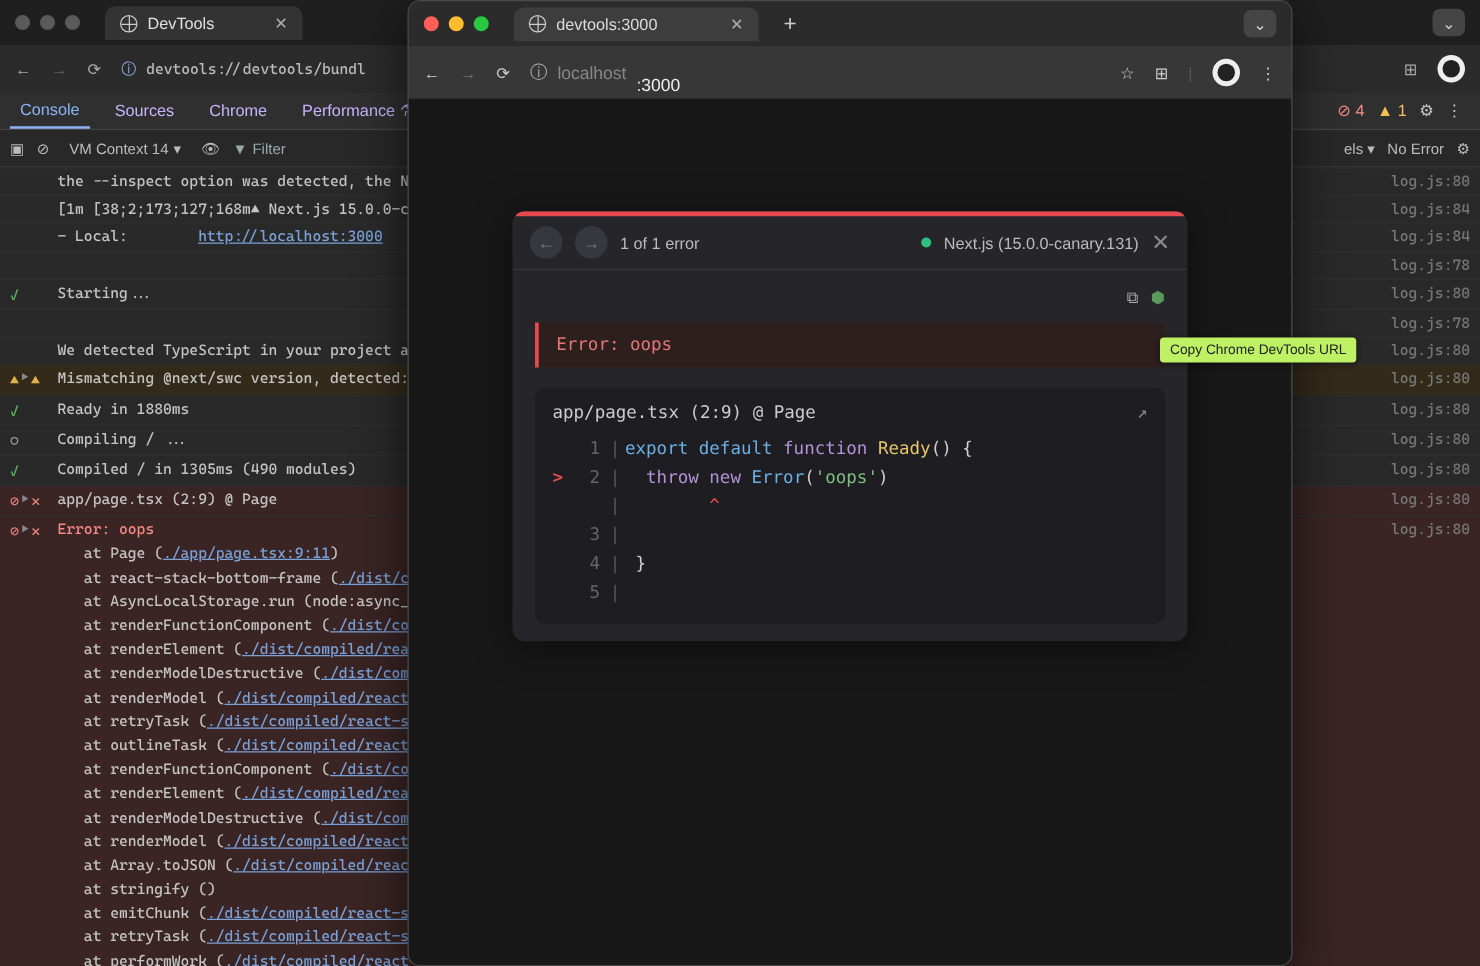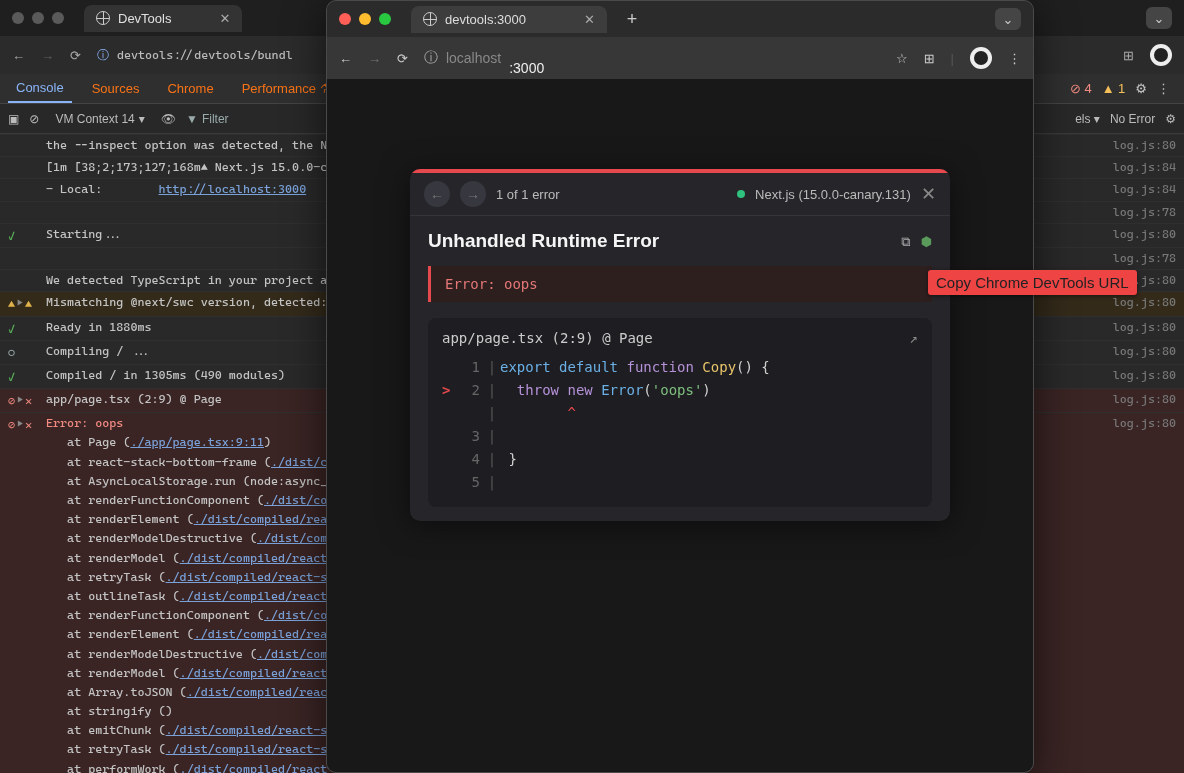--- a/index.html
+++ b/index.html
@@ -28,21 +28,21 @@
   background: #1f1f1f;
   display: flex;
   align-items: center;
   padding: 0 12px;
   gap: 10px;
 }
 .traffic { display: flex; gap: 8px; }
 .dot { width: 12px; height: 12px; border-radius: 50%; }
 .dot.r { background: #5a5a5a; } .dot.y { background: #5a5a5a; } .dot.g { background: #5a5a5a; }
 .tab-chrome {
-  display: flex; align-items: flex-start; gap: 8px;
+  display: flex; align-items: flex-end; gap: 8px;
   background: #333;
   padding: 6px 12px;
   border-radius: 8px 8px 0 0;
   margin-left: 10px;
   color: #e0e0e0;
 }
 .tab-chrome .x { margin-left: 40px; color: #aaa; }
 .after-tabs { margin-left: auto; display: flex; gap: 8px; align-items: center; }
 .chevbox { width: 26px; height: 22px; background: #454545; border-radius: 6px; display: flex; align-items: center; justify-content: center; color: #ccc; }
 
@@ -62,21 +62,21 @@
 .dt-tabs {
   height: 30px;
   background: #2f2f2f;
   display: flex;
   align-items: stretch;
   gap: 12px;
   padding: 0 8px;
   border-bottom: 1px solid #444;
   font-size: 13px;
 }
-.dt-tabs .dt-tab { display: flex; align-items: center; padding: 0 8px; color: #f97316; cursor: pointer; }
+.dt-tabs .dt-tab { display: flex; align-items: center; padding: 0 8px; color: #c4b5fd; cursor: pointer; }
 .dt-tabs .dt-tab.active { color: #8ab4f8; border-bottom: 2px solid #8ab4f8; }
 .dt-tabs .spacer { flex: 1; }
 .dt-tabs .right { display: flex; align-items: center; gap: 10px; padding-right: 6px; }
 .err-count { color: #f28b82; } .warn-count { color: #f5c05a; }
 
 .dt-subbar {
   height: 30px;
   background: #282828;
   display: flex;
   align-items: center;
@@ -222,23 +222,23 @@
 .code-line .ptr { width: 14px; color: #e5484d; font-weight: bold; }
 .t-kw { color: #6bb0e5; } .t-kw2 { color: #b692d9; } .t-fn { color: #e8c46a; }
 .t-str { color: #7fbf7f; } .t-err { color: #6bb0e5; } .t-tag { color: #6aa0d4; }
 .t-plain { color: #d0d0d0; }
 .caret-up { color: #e5484d; }
 
 .tooltip {
   position: absolute;
   top: 270px;
   left: 928px;
-  background: #ef4444;
+  background: #bef264;
   color: #222;
-  font-size: 15px;
+  font-size: 11px;
   padding: 4px 8px;
   border-radius: 3px;
   box-shadow: 0 1px 4px rgba(0,0,0,.5);
 }
 .globe-icon { display:inline-block; width:14px; height:14px; border:1.4px solid #ccc; border-radius:50%; position:relative; }
 .globe-icon::after { content:''; position:absolute; top:0; bottom:0; left:50%; width:1px; background:#ccc; }
 .globe-icon::before { content:''; position:absolute; left:0; right:0; top:50%; height:1px; background:#ccc; }
 </style>
 </head>
 <body>
@@ -445,37 +445,36 @@
       <div class="hdr">
         <div class="circ-btn">←</div>
         <div class="circ-btn">→</div>
         <span>1 of 1 error</span>
         <span class="grn-dot"></span>
         <span>Next.js (15.0.0-canary.131)</span>
         <span class="close">✕</span>
       </div>
       <div class="body">
         <div class="title-row">
-          <h1>Unhandled Runtime Error</h1>
           <div class="actions">
             <span>⧉</span>
             <span style="color:#5a9a5a">⬢</span>
           </div>
         </div>
         <div class="errbox">Error: oops</div>
         <div class="srcbox">
           <div class="srchead">
             <span>app/page.tsx (2:9) @ Page</span>
             <span class="ext">↗</span>
           </div>
           <div class="code-line">
               <span class="ptr"></span>
               <span class="gut">1</span>
               <span class="pipe">|</span>
-            <span><span class="t-kw">export</span> <span class="t-kw">default</span> <span class="t-kw2">function</span> <span class="t-fn">Copy</span><span class="t-plain">() {</span></span>
+            <span><span class="t-kw">export</span> <span class="t-kw">default</span> <span class="t-kw2">function</span> <span class="t-fn">Ready</span><span class="t-plain">() {</span></span>
             </div>
           <div class="code-line">
               <span class="ptr">&gt;</span>
               <span class="gut">2</span>
               <span class="pipe">|</span>
             <span>&nbsp;&nbsp;<span class="t-kw2">throw</span> <span class="t-kw2">new</span> <span class="t-err">Error</span><span class="t-plain">(</span><span class="t-str">'oops'</span><span class="t-plain">)</span></span>
             </div>
           <div class="code-line">
               <span class="ptr"></span>
               <span class="gut"></span>

